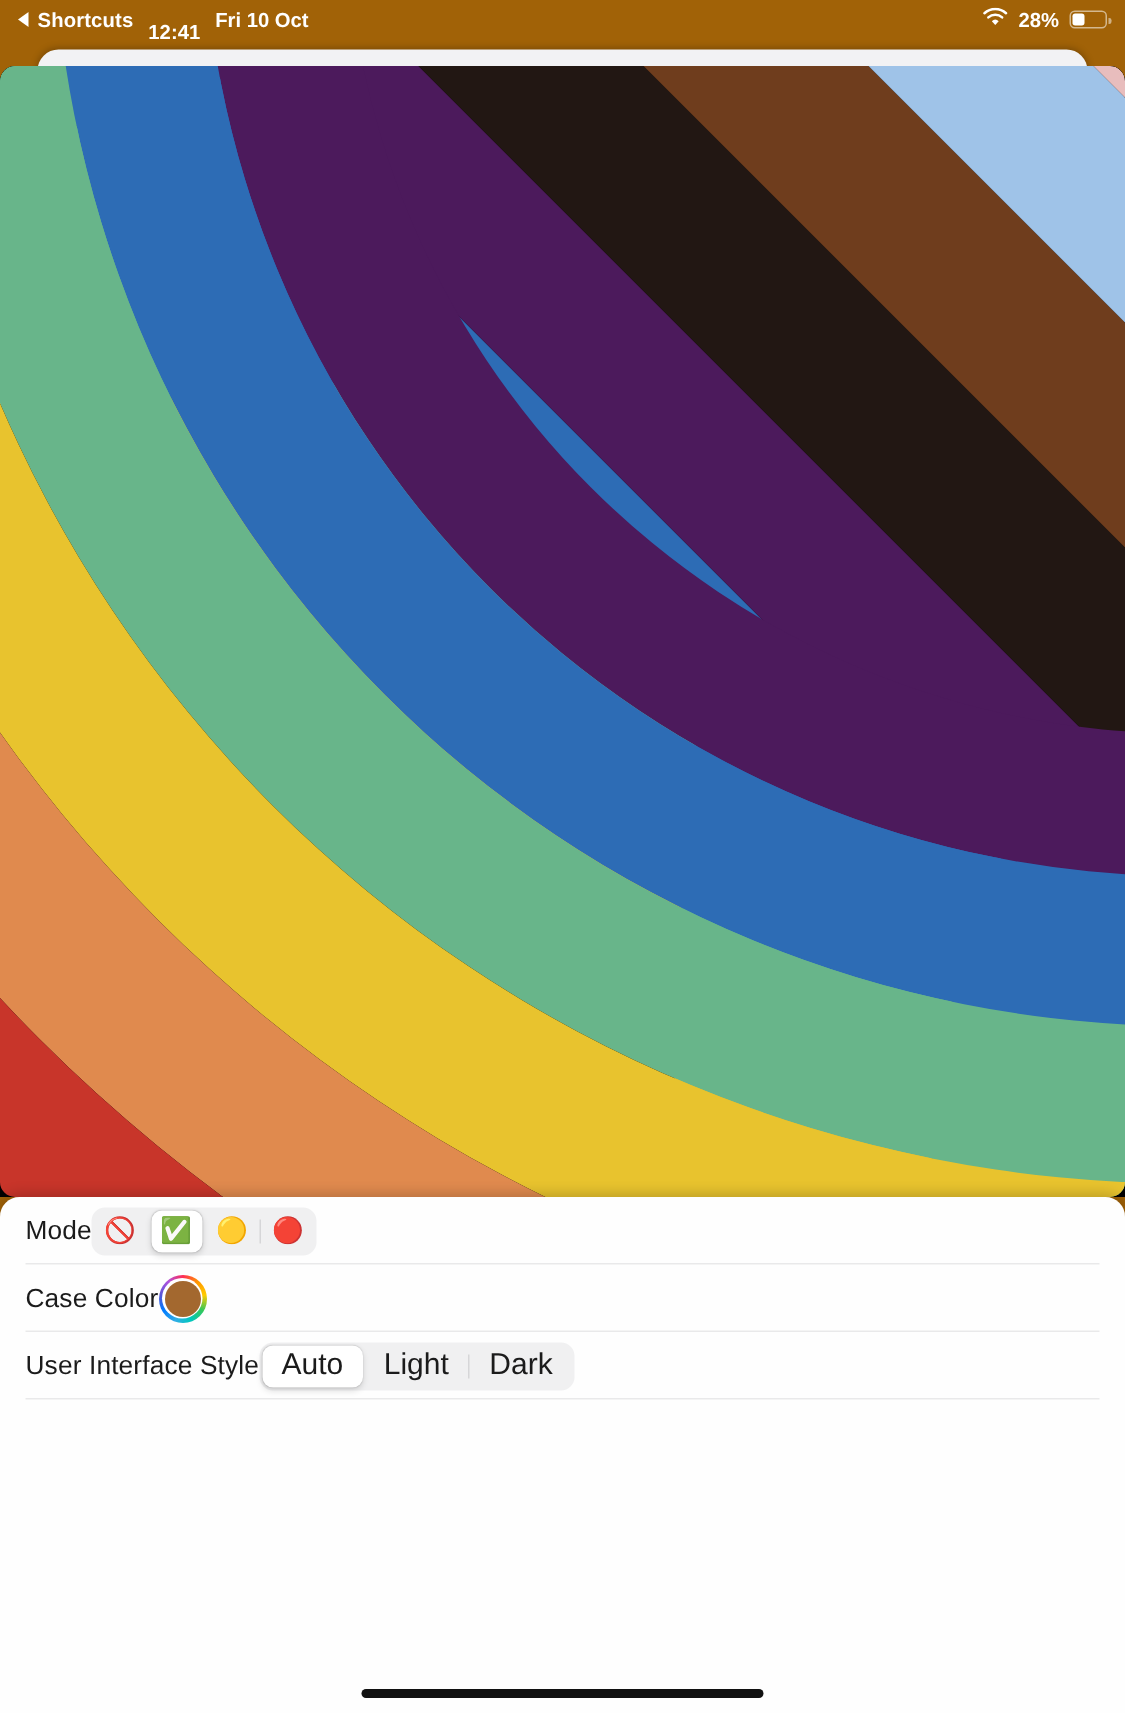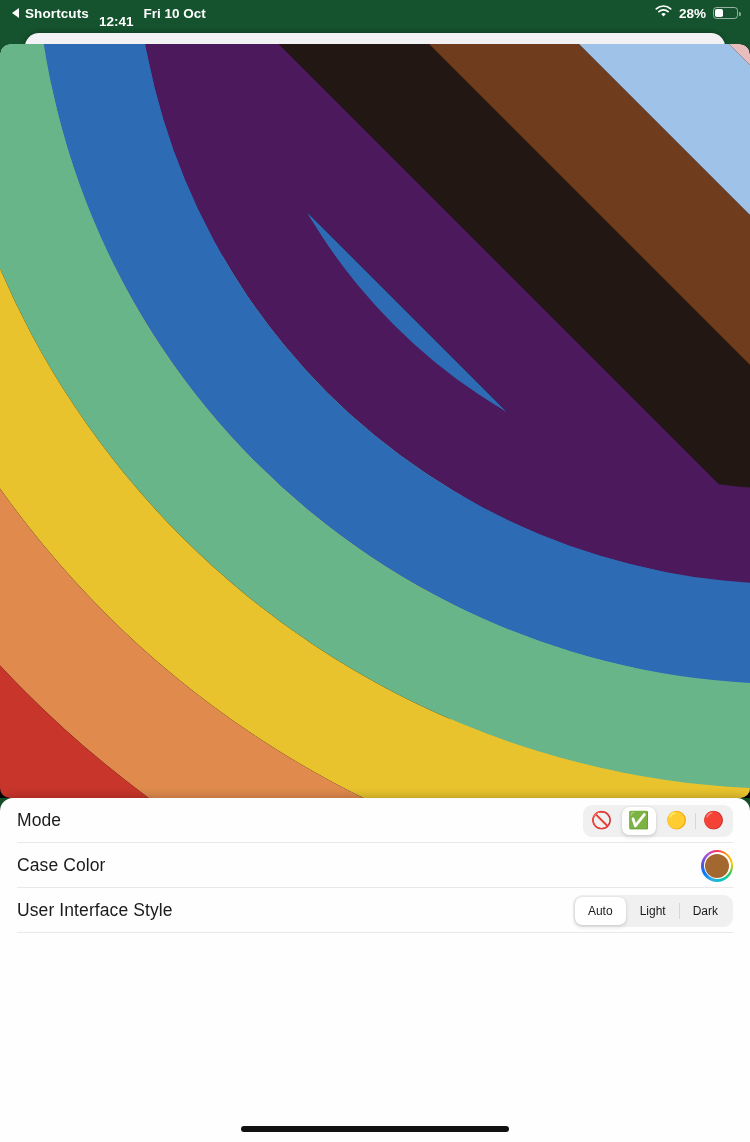--- a/index.html
+++ b/index.html
@@ -2,21 +2,21 @@
 <html><head>
 <meta charset="utf-8">
 <style>
   * { box-sizing: border-box; margin: 0; padding: 0; }
   html, body {
     width: 750px; height: 1142px;
     background: #000;
     font-family: "Liberation Sans", sans-serif;
     overflow: hidden;
   }
-  #root { position: relative; width: 750px; height: 1142px; background: #14532d; }
+  #root { position: relative; width: 750px; height: 1142px; background: #a16207; }
 
   
   .statusbar {
     position: absolute; top: 0; left: 0; width: 750px; height: 26px;
     display: flex; align-items: center;
     color: #fff; font-size: 13.5px; z-index: 50;
     padding: 0 12px;
   }
   .sb-left { display: flex; align-items: center; gap: 10px; }
   .sb-back-arrow {
@@ -65,21 +65,21 @@
   
   .sheet {
     position: absolute; left: 0; top: 798px; width: 750px; height: 344px;
     background: #fefefe; border-radius: 13px 13px 0 0; z-index: 20;
     box-shadow: 0 -2px 9px rgba(0,0,0,.20);
     overflow: hidden;
   }
   .rows { padding: 0 17px; }
   .row {
     position: relative; height: 45px;
-    display: flex; align-items: center; justify-content: space-between;
+    display: flex; align-items: center; 
   }
   .row::after {
     content: ""; position: absolute; left: 0; right: 0; bottom: 0;
     height: 1px; background: #e9e9ea;
   }
   .row-label {
     font-size: 17.5px; color: #1b1b1b; letter-spacing: .1px; white-space: nowrap;
   }
   .row-ctl { display: flex; align-items: center; }
 
@@ -103,21 +103,21 @@
     width: 1px; height: 16px; background: #d6d6d8; flex: 0 0 1px;
   }
   .seg-div.hidden { opacity: 0; }
 
   
   .seg-mode .seg-item { width: 34px; font-size: 17px; }
   .seg-mode { width: 150px; justify-content: space-between; }
   .emoji-ico { line-height: 1; display: block; }
 
   
-  .seg-style .seg-item { padding: 0 13px; font-size: 12px; }
+  .seg-style .seg-item { padding: 0 13px; font-size: 20px; }
 
   
   .slider {
     position: relative; width: 240px; height: 32px; display: flex; align-items: center;
   }
   .slider-track-bg {
     position: absolute; left: 0; right: 0; top: 50%; transform: translateY(-50%);
     height: 4px; border-radius: 2px; background: #eeeeef;
   }
   .slider-track-fill {

